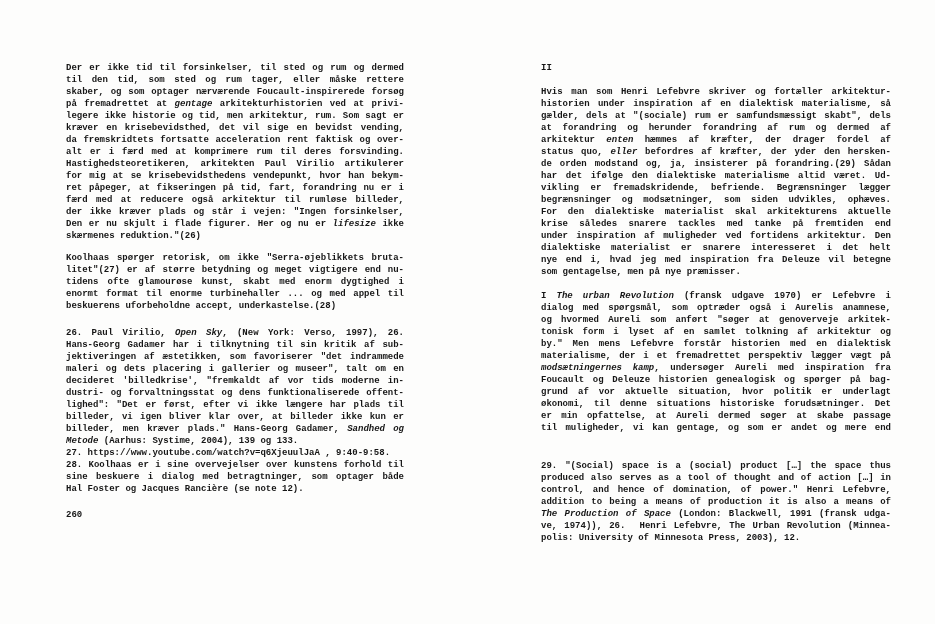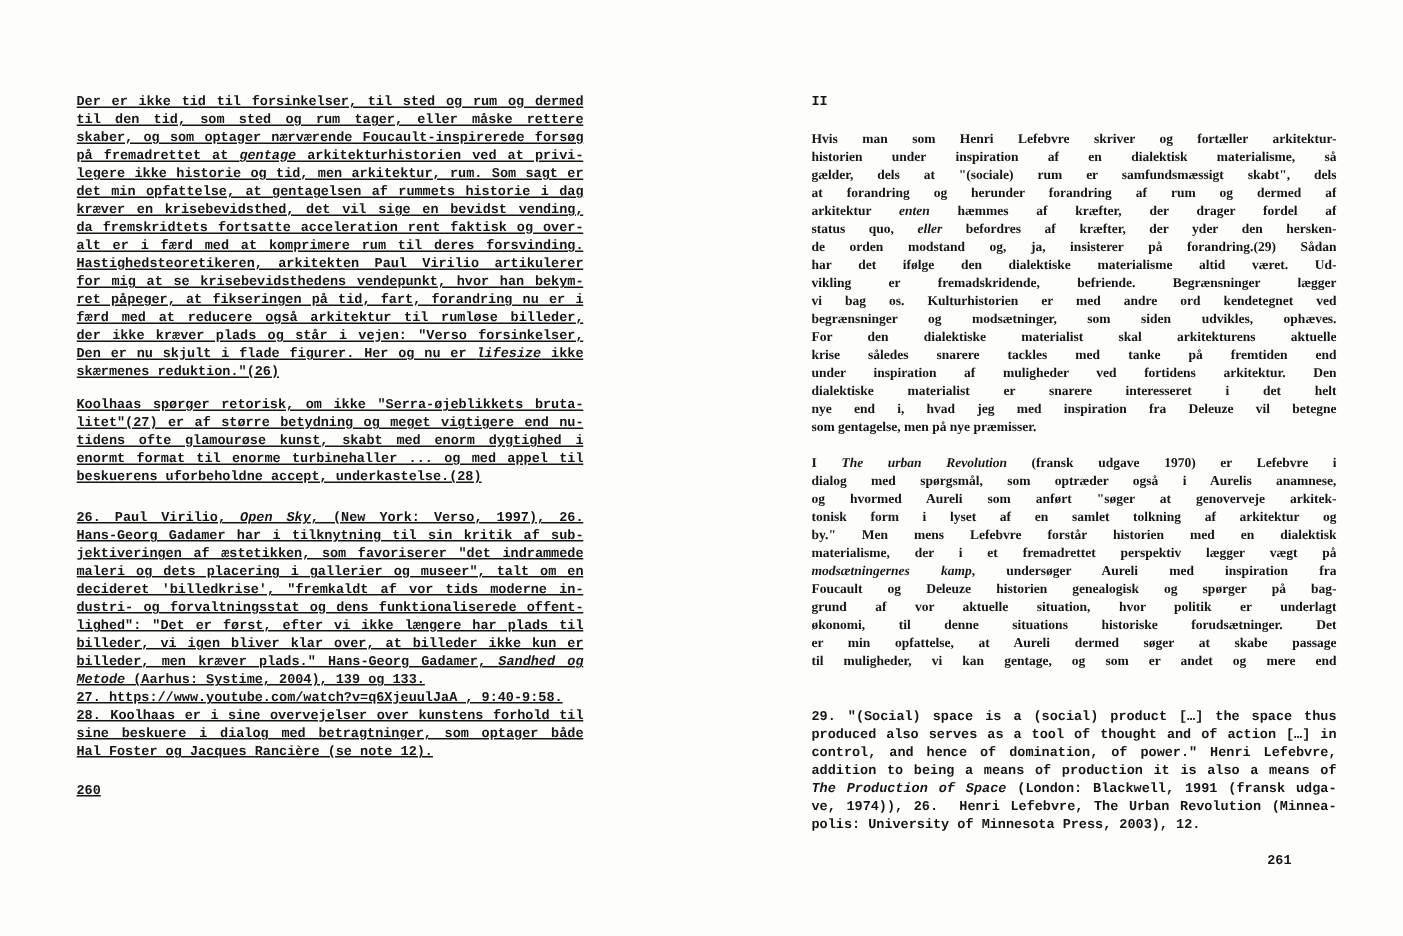--- a/index.html
+++ b/index.html
@@ -9,34 +9,34 @@
     position: relative;
     overflow: hidden;
     font-family: "Liberation Mono", "DejaVu Sans Mono", monospace;
     font-size: 9px;
     font-weight: bold;
     color: #161616;
     -webkit-font-smoothing: antialiased;
   }
   .spread { position: absolute; inset: 0; }
   .col { position: absolute; top: 62px; }
-  .col-left  { left: 51px;  width: 338px; text-decoration: underline; }
+  .col-left  { left: 66px;  width: 338px; }
   .col-right { left: 541px; width: 350px; }
   .tline {
     height: 12px; line-height: 12px;
     text-align: justify;
     text-align-last: justify;
     overflow: hidden;
     white-space: pre;
   }
   .tline.tlast { text-align-last: left; }
   .tline i { font-style: italic; }
   .heading { height: 12px; line-height: 12px; }
   .para-gap   { margin-top: 10px; }
-  .para-gap-r { margin-top: 12px; font-family: Liberation Serif, serif; }
+  .para-gap-r { margin-top: 12px; }
   .fn-gap-l   { margin-top: 15px; }
   .fn-gap-r   { margin-top: 26px; }
   .pagenum {
     height: 12px; line-height: 12px;
     margin-top: 14px;
   }
   .pagenum-right {
     margin-top: 12px;
     text-align: right;
     padding-right: 30px;
@@ -47,29 +47,28 @@
 
 <div class="spread">
 
   <div class="col col-left">
     <div class="para">
         <div class="tline">Der er ikke tid til forsinkelser, til sted og rum og dermed</div>
         <div class="tline">til den tid, som sted og rum tager, eller måske rettere</div>
         <div class="tline">skaber, og som optager nærværende Foucault-inspirerede forsøg</div>
         <div class="tline">på fremadrettet at <i>gentage</i> arkitekturhistorien ved at privi-</div>
         <div class="tline">legere ikke historie og tid, men arkitektur, rum. Som sagt er</div>
-        <div class="tline">det min opfattelse, at gentagelsen af rummets historie i dag</div>
         <div class="tline">kræver en krisebevidsthed, det vil sige en bevidst vending,</div>
         <div class="tline">da fremskridtets fortsatte acceleration rent faktisk og over-</div>
         <div class="tline">alt er i færd med at komprimere rum til deres forsvinding.</div>
         <div class="tline">Hastighedsteoretikeren, arkitekten Paul Virilio artikulerer</div>
         <div class="tline">for mig at se krisebevidsthedens vendepunkt, hvor han bekym-</div>
         <div class="tline">ret påpeger, at fikseringen på tid, fart, forandring nu er i</div>
         <div class="tline">færd med at reducere også arkitektur til rumløse billeder,</div>
-        <div class="tline">der ikke kræver plads og står i vejen: "Verso forsinkelser,</div>
+        <div class="tline">der ikke kræver plads og står i vejen: "Ingen forsinkelser,</div>
         <div class="tline">Den er nu skjult i flade figurer. Her og nu er <i>lifesize</i> ikke</div>
         <div class="tline tlast">skærmenes reduktion."(26)</div>
       </div>
     <div class="para para-gap">
         <div class="tline">Koolhaas spørger retorisk, om ikke "Serra-øjeblikkets bruta-</div>
         <div class="tline">litet"(27) er af større betydning og meget vigtigere end nu-</div>
         <div class="tline">tidens ofte glamourøse kunst, skabt med enorm dygtighed i</div>
         <div class="tline">enormt format til enorme turbinehaller ... og med appel til</div>
         <div class="tline tlast">beskuerens uforbeholdne accept, underkastelse.(28)</div>
       </div>
@@ -103,21 +102,20 @@
     <div class="para para-gap-r">
         <div class="tline">Hvis man som Henri Lefebvre skriver og fortæller arkitektur-</div>
         <div class="tline">historien under inspiration af en dialektisk materialisme, så</div>
         <div class="tline">gælder, dels at "(sociale) rum er samfundsmæssigt skabt", dels</div>
         <div class="tline">at forandring og herunder forandring af rum og dermed af</div>
         <div class="tline">arkitektur <i>enten</i> hæmmes af kræfter, der drager fordel af</div>
         <div class="tline">status quo, <i>eller</i> befordres af kræfter, der yder den hersken-</div>
         <div class="tline">de orden modstand og, ja, insisterer på forandring.(29) Sådan</div>
         <div class="tline">har det ifølge den dialektiske materialisme altid været. Ud-</div>
         <div class="tline">vikling er fremadskridende, befriende. Begrænsninger lægger</div>
-        <div class="tline">vi bag os. Kulturhistorien er med andre ord kendetegnet ved</div>
         <div class="tline">begrænsninger og modsætninger, som siden udvikles, ophæves.</div>
         <div class="tline">For den dialektiske materialist skal arkitekturens aktuelle</div>
         <div class="tline">krise således snarere tackles med tanke på fremtiden end</div>
         <div class="tline">under inspiration af muligheder ved fortidens arkitektur. Den</div>
         <div class="tline">dialektiske materialist er snarere interesseret i det helt</div>
         <div class="tline">nye end i, hvad jeg med inspiration fra Deleuze vil betegne</div>
         <div class="tline tlast">som gentagelse, men på nye præmisser.</div>
       </div>
     <div class="para para-gap-r">
         <div class="tline">I <i>The urban Revolution</i> (fransk udgave 1970) er Lefebvre i</div>
@@ -137,16 +135,15 @@
       <div class="fnote">
           <div class="tline">29. "(Social) space is a (social) product […] the space thus</div>
           <div class="tline">produced also serves as a tool of thought and of action […] in</div>
           <div class="tline">control, and hence of domination, of power." Henri Lefebvre,</div>
           <div class="tline">addition to being a means of production it is also a means of</div>
           <div class="tline"><i>The Production of Space</i> (London: Blackwell, 1991 (fransk udga-</div>
           <div class="tline">ve, 1974)), 26.  Henri Lefebvre, The Urban Revolution (Minnea-</div>
           <div class="tline tlast">polis: University of Minnesota Press, 2003), 12.</div>
         </div>
     </div>
-    <div class="pagenum pagenum-right">261</div>
   </div>
 
 </div>
 
 </body></html>

